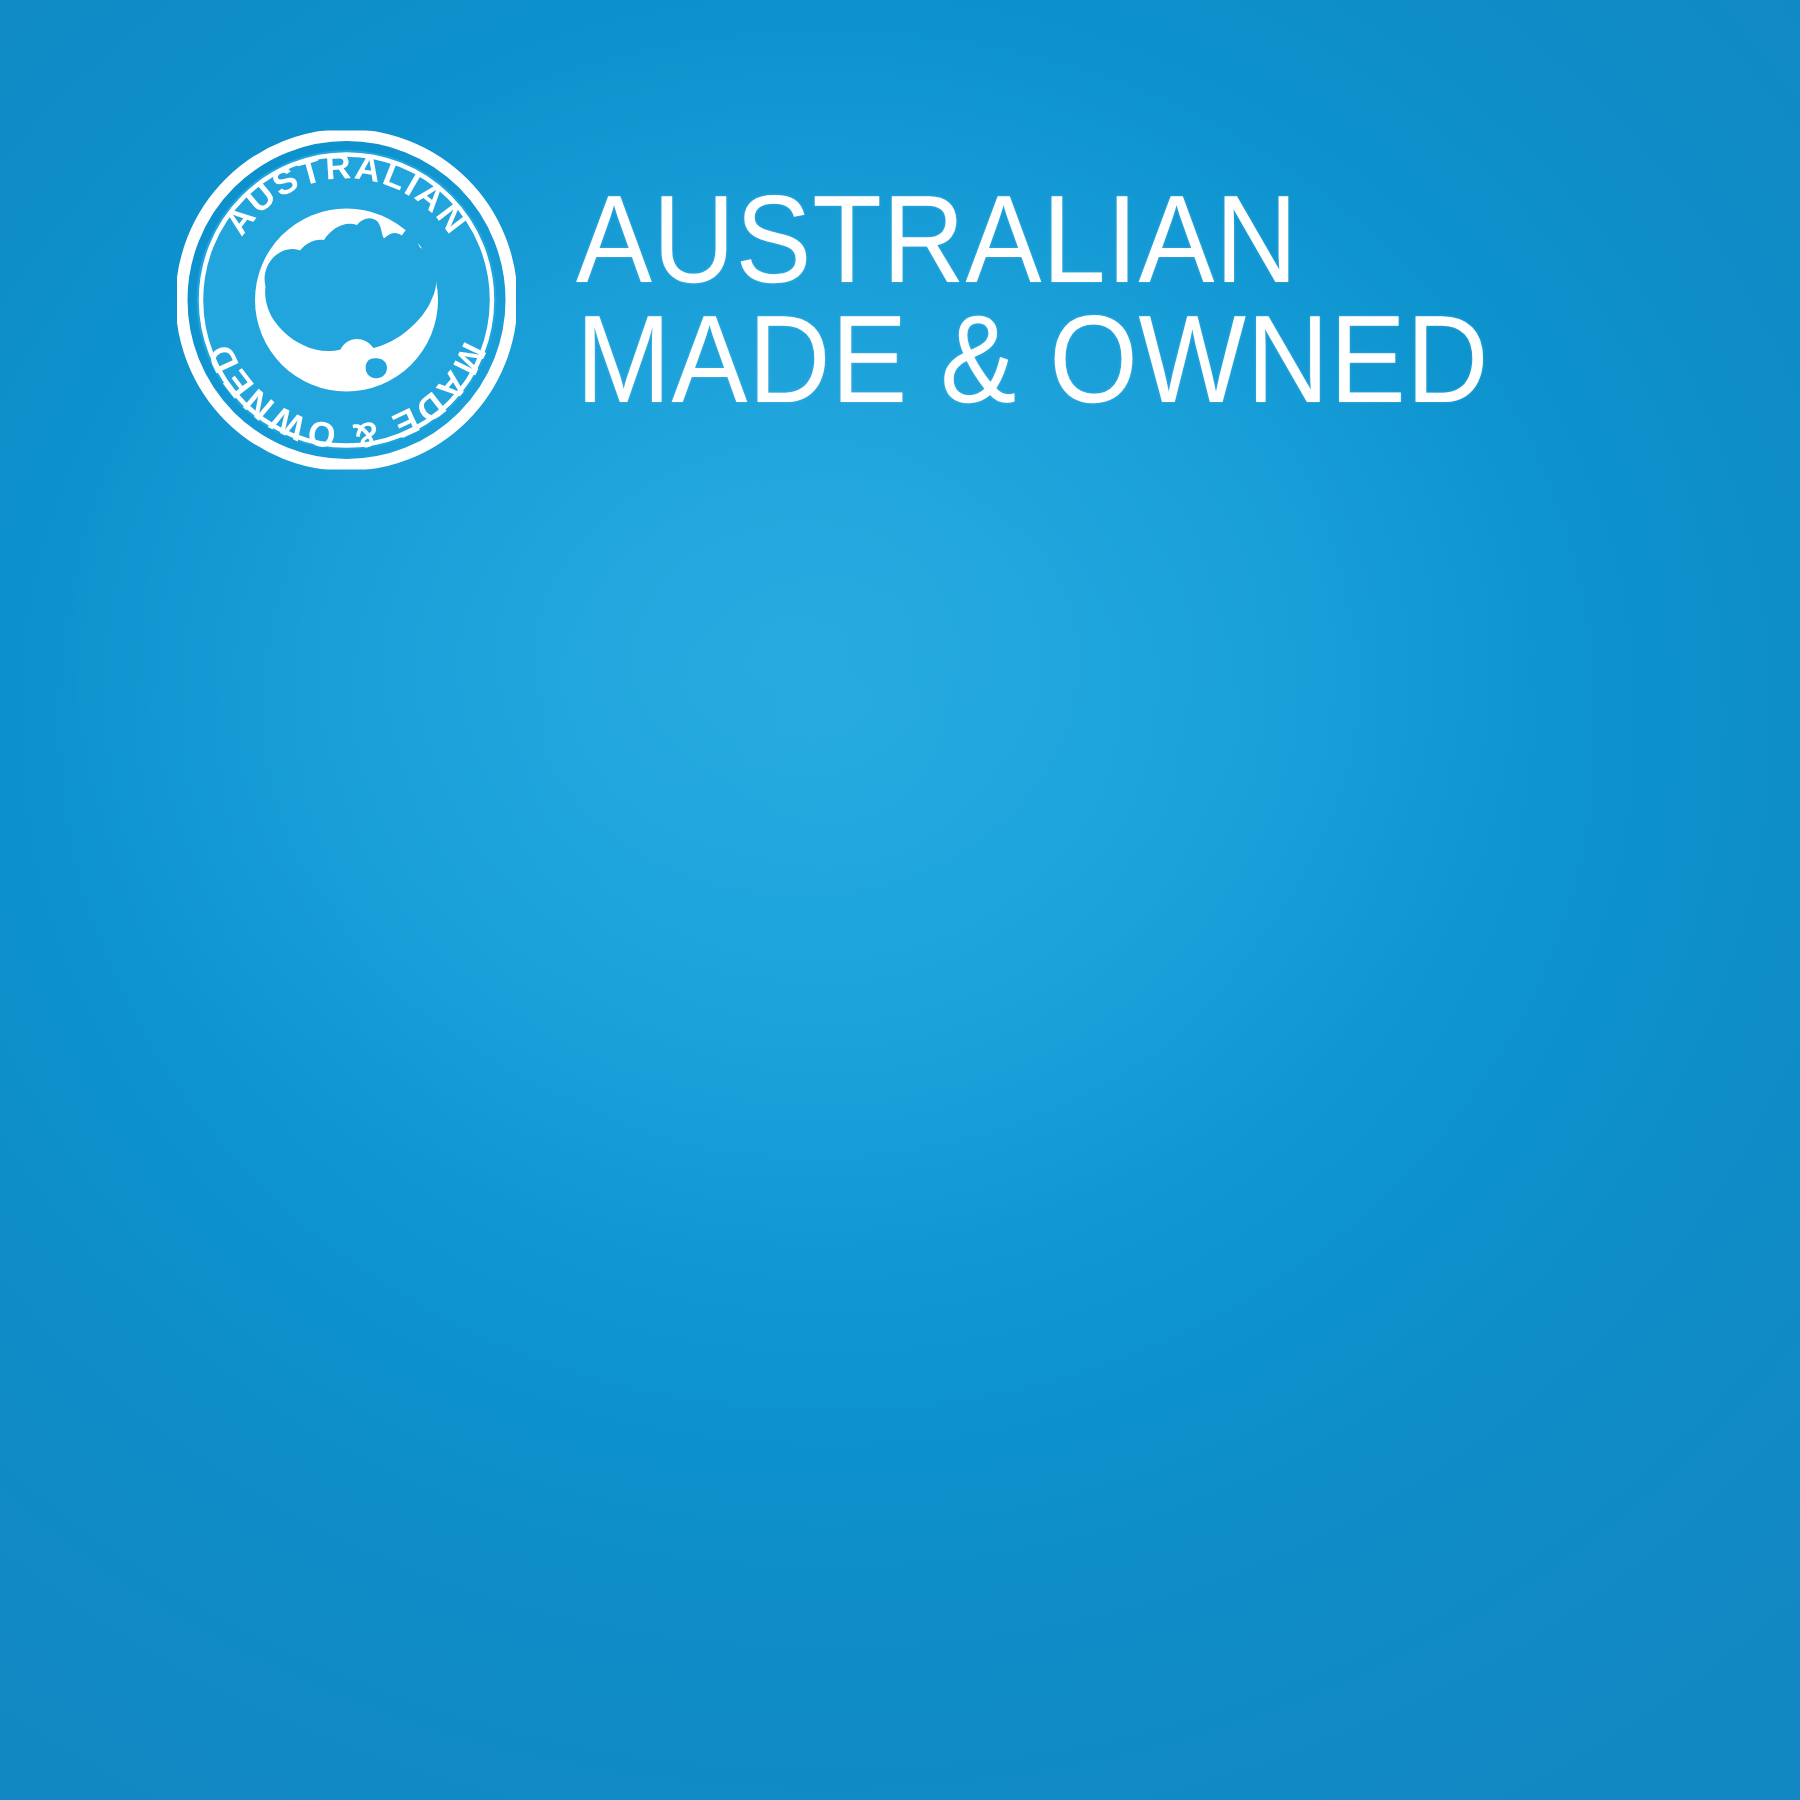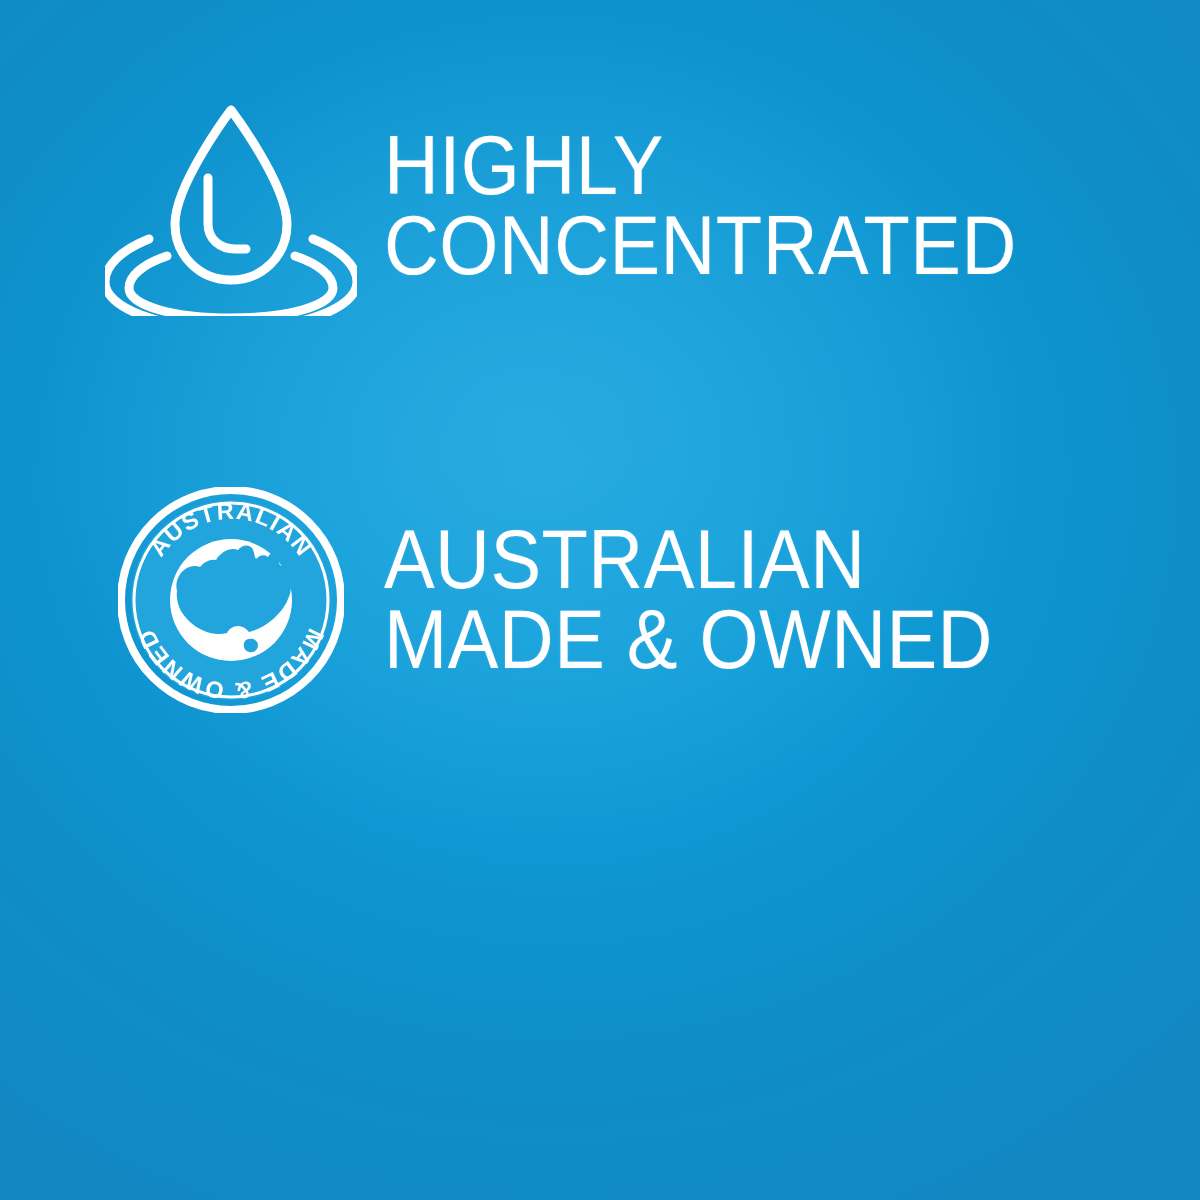--- a/index.html
+++ b/index.html
@@ -91,40 +91,20 @@
 
   svg { display: block; }
 </style>
 </head>
 <body>
 
 <div id="poster">
 
   <div class="rows">
 
-    <div class="feature-row row-1 r1">
-      <div class="icon-cell">
-        <svg width="252" height="220" viewBox="0 0 252 220">
-          <g fill="none" stroke="#ffffff" stroke-linecap="round" stroke-linejoin="round">
-
-            <path d="M126 14 C126 14 70 88 70 128 C70 160 95 184 126 184 C157 184 182 160 182 128 C182 88 126 14 126 14 Z" stroke-width="9"></path>
-
-            <path d="M103 82 L103 128 C103 143 115 153 130 153 L141 153" stroke-width="9"></path>
-
-            <path d="M62 160 C38 168 24 180 24 192 C24 210 70 222 126 222 C182 222 228 210 228 192 C228 180 214 168 190 160" stroke-width="9"></path>
-
-            <path d="M44 143 C16 154 0 170 0 186 C0 212 56 233 126 233 C196 233 252 212 252 186 C252 170 236 154 208 143" stroke-width="9"></path>
-          </g>
-        </svg>
-      </div>
-      <div class="text-cell">
-        <div class="feature-line">HIGHLY</div>
-        <div class="feature-line">CONCENTRATED</div>
-      </div>
-    </div>
 
 
     <div class="feature-row row-3 r3">
       <div class="icon-cell">
         <svg width="226" height="226" viewBox="0 0 226 226">
           <defs>
             <path id="arcTop" d="M 113 113 m -81 0 a 81 81 0 1 1 162 0" transform="rotate(0 113 113)"></path>
             <path id="arcBot" d="M 113 113 m 83 0 a 83 83 0 1 1 -166 0"></path>
           </defs>
 

